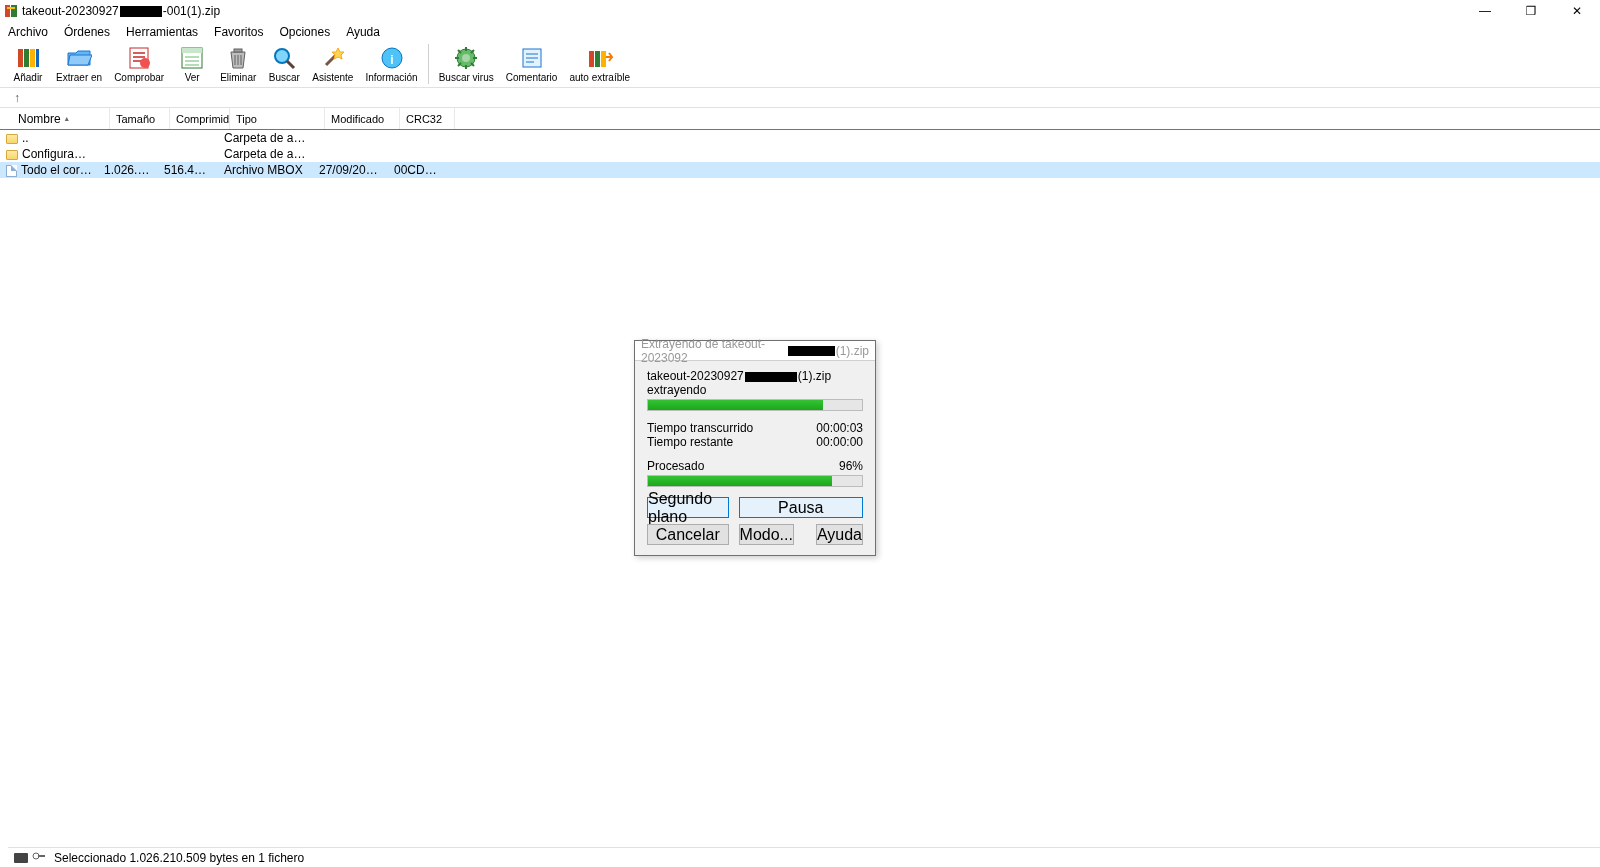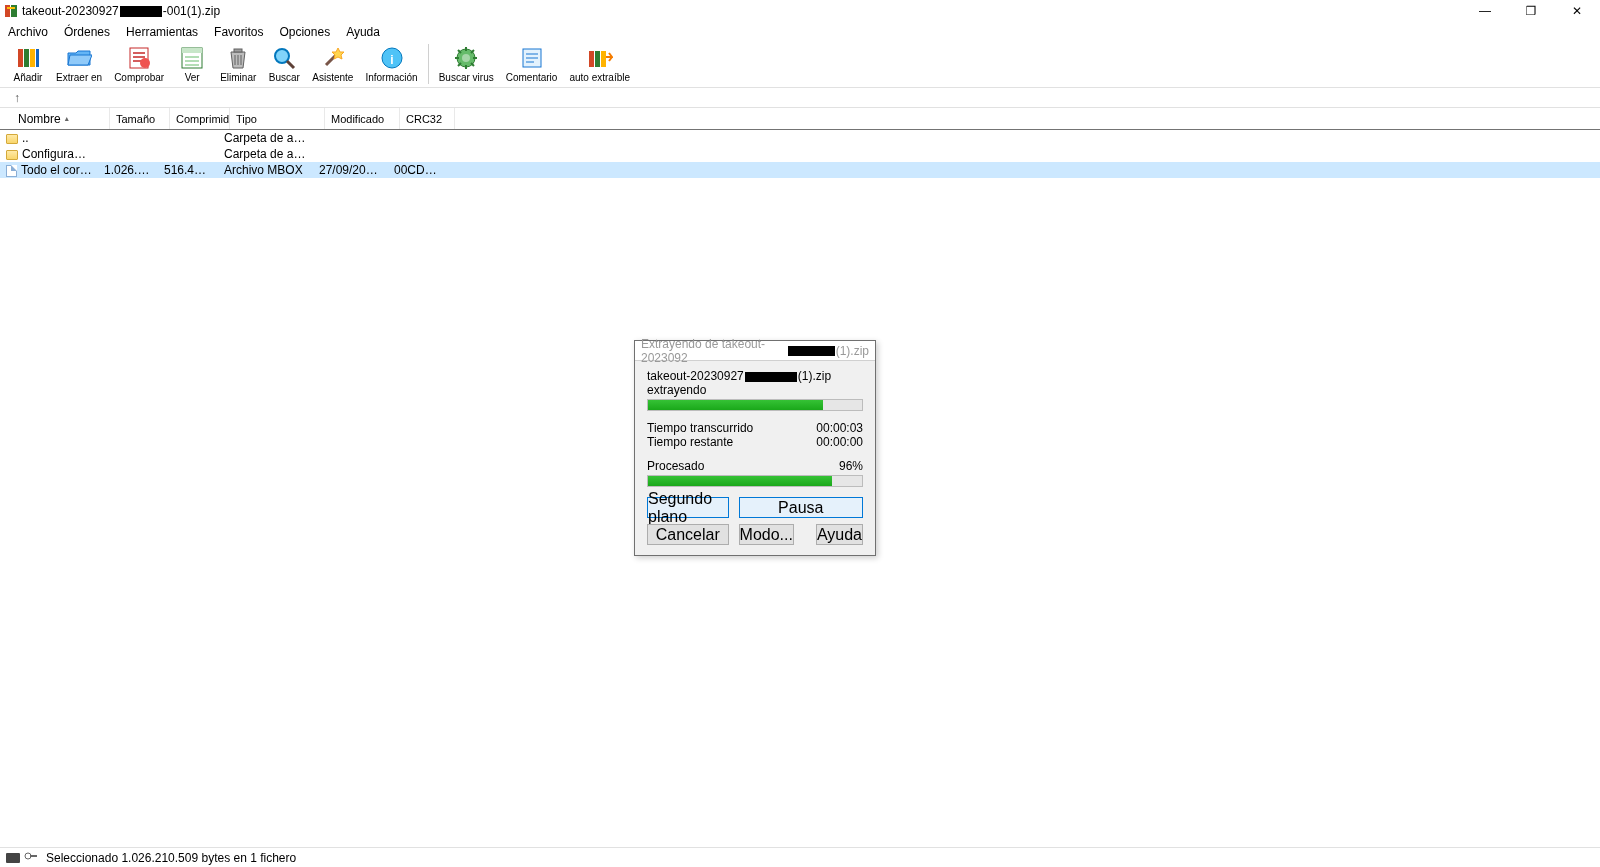--- a/index.html
+++ b/index.html
@@ -36,21 +36,21 @@
 .file-ico { width: 11px; height: 12px; background: #fff; border: 1px solid #8aaed6; display: inline-block; margin-right: 4px; vertical-align: middle; position: relative; }
 .file-ico::before { content: ''; position: absolute; right: -1px; top: -1px; border: 3px solid transparent; border-left-color: #8aaed6; border-bottom-color: #8aaed6; width: 0; height: 0; background: #fff; }
 
 .c-name { width: 98px; }
 .c-size { width: 60px; text-align: right; }
 .c-comp { width: 60px; text-align: right; }
 .c-type { width: 95px; }
 .c-mod { width: 75px; }
 .c-crc { width: 55px; }
 
-.statusbar { position: absolute; bottom: 0; left: 0; right: 0; height: 20px; border-top: 1px solid #e1e1e1; display: flex; align-items: center; padding: 0 6px; font-size: 11px; }
+.statusbar { position: absolute; bottom: 0; left: 8px; right: 0; height: 20px; border-top: 1px solid #e1e1e1; display: flex; align-items: center; padding: 0 6px; font-size: 11px; }
 .statusbar .status-icons { display: flex; gap: 4px; margin-right: 8px; align-items: center; }
 .statusbar .status-left { flex: 1; }
 .statusbar .status-right { flex: 1; }
 .disk-ico, .key-ico { width: 14px; height: 10px; display: inline-block; }
 .disk-ico { background: #444; border-radius: 1px; }
 
 .dialog { position: absolute; left: 634px; top: 340px; width: 242px; background: #84cc16; border: 1px solid #707070; box-shadow: 2px 2px 6px rgba(0,0,0,0.2); }
 .dlg-title { height: 20px; background: #fff; border-bottom: 1px solid #d0d0d0; display: flex; align-items: center; padding: 0 6px; color: #999; font-size: 11px; }
 .dlg-title .redact { background: #000; display: inline-block; height: 10px; width: 54px; margin: 0 1px; }
 .dlg-body { padding: 8px 12px 10px 12px; background: #f0f0f0; }

